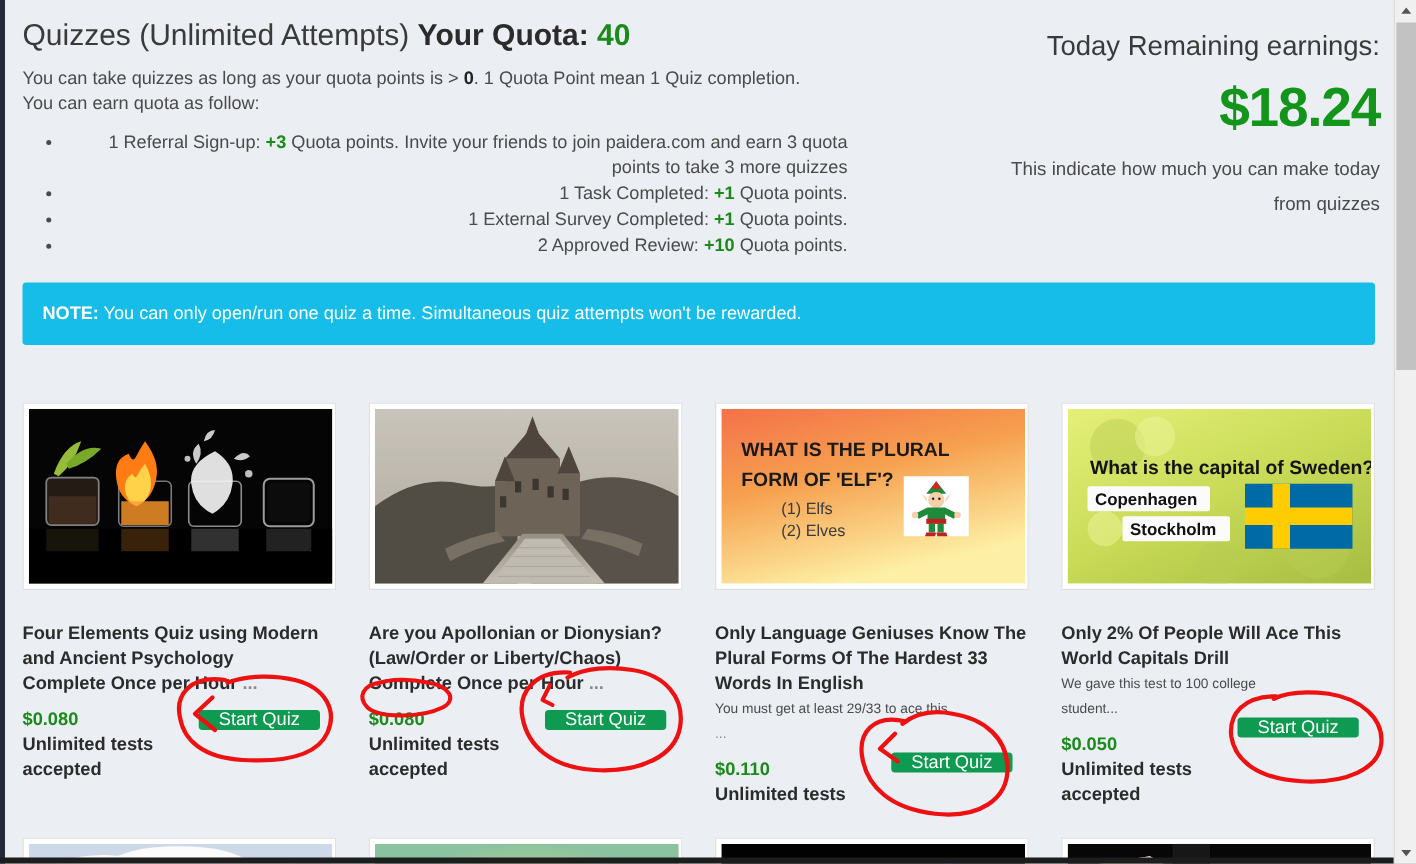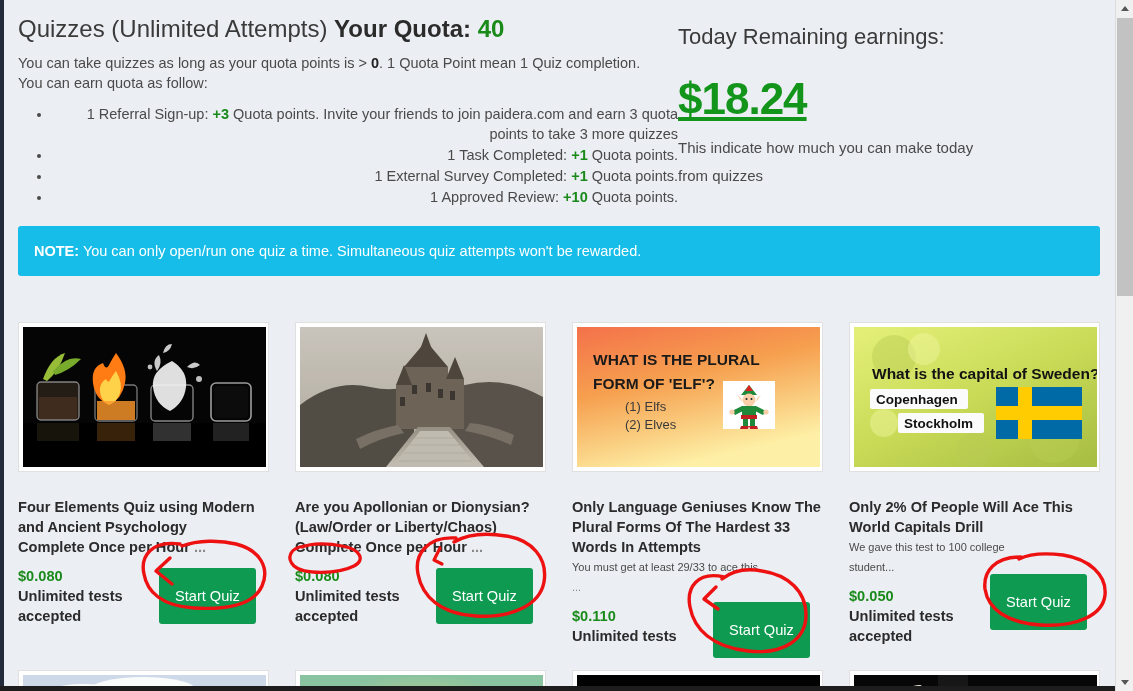--- a/index.html
+++ b/index.html
@@ -24,34 +24,34 @@
   .vscroll .arrow i { position:absolute; left:5px; top:6px; width:0; height:0; border-left:4px solid transparent; border-right:4px solid transparent; }
   .vscroll .arrow.up i { border-bottom:5px solid #555; }
   .vscroll .arrow.down i { border-top:5px solid #555; }
   .vscroll .thumb { position:absolute; left:1px; top:18px; width:16px; height:278px; background:#c2c2c2; }
 
   .page { position:absolute; left:4px; top:0; width:1110px; height:691px; overflow:hidden; }
 
   
   .hdr { position:relative; padding:14px 10px 0 14px; display:flex; }
   .hdr-left { width:660px; }
-  .hdr-right { flex:1; text-align:left; padding-top:10px; }
+  .hdr-right { flex:1; text-align:right; padding-top:10px; }
 
   h1.title { font-size:24px; font-weight:400; color:#3a3a3a; letter-spacing:0; line-height:30px; }
   h1.title .quota-lbl { font-weight:bold; color:#2b2b2b; }
   h1.title .quota-val { font-weight:bold; color:#1a8a1a; }
 
   .lead { font-size:14.5px; color:#4a4a4a; line-height:20px; margin-top:9px; }
   .lead b { color:#222; }
   ul.earn { margin:11px 0 0 34px; }
   ul.earn li { font-size:14.5px; color:#4a4a4a; line-height:20px; margin-bottom:1px; list-style:disc;text-align:right; }
   ul.earn li .g { color:#1a8a1a; font-weight:bold; }
 
   .earn-title { font-size:22px; color:#3a3a3a; font-weight:400; }
-  .earn-amount { font-size:44px; font-weight:bold; color:#13941a; line-height:58px; margin-top:20px; letter-spacing:-1px;text-decoration:underline; }
+  .earn-amount { font-size:44px; font-weight:bold; color:#13941a; line-height:58px; margin-top:8px; letter-spacing:-1px; }
   .earn-sub { font-size:15px; color:#4a4a4a; line-height:28px; margin-top:6px; }
 
   
   .note { margin:18px 14px 0 14px; background:#16bde8; color:#fff; font-size:14.5px;
           padding:17px 16px; border-radius:3px; }
   .note b { font-weight:bold; }
 
   
   .grid { display:flex; gap:0; padding:46px 0 0 0; }
   .col { width:277px; padding:0 12px 0 14px; }
@@ -59,21 +59,21 @@
   .thumb { width:243px; height:140px; overflow:hidden; position:relative; }
 
   .card-title { font-size:14.6px; font-weight:bold; color:#2b2b2b; line-height:20px; margin-top:25px; }
   .card-desc { font-size:11px; color:#4a4a4a; line-height:20px; }
   .ell { color:#8a8a8a; }
 
   .price-row { position:relative; margin-top:9px; min-height:56px; }
   .price { font-size:14.6px; font-weight:bold; color:#1a8a1a; line-height:20px; }
   .unlimited { font-size:14.6px; font-weight:bold; color:#2b2b2b; line-height:20px; }
   .start-btn { position:absolute; background:#0e9a50; color:#fff; font-size:14.6px;
-               padding:20px 16px; border:none; border-radius:3px; cursor:pointer;
+               padding:0 16px; border:none; border-radius:3px; cursor:pointer;
                font-family:"Liberation Sans", sans-serif; white-space:nowrap; }
 
   
   .annot { position:absolute; pointer-events:none; z-index:30; }
   .annot svg { display:block; overflow:visible; }
 
   
   .art { position:absolute; inset:0; }
 </style>
 </head>
@@ -95,21 +95,21 @@
 
         <div class="lead">
           <div><span>You can take quizzes as long as your quota points is &gt; </span><b>0</b><span>. 1 Quota Point mean 1 Quiz completion.</span></div>
           <div>You can earn quota as follow:</div>
         </div>
 
         <ul class="earn">
           <li><span>1 Referral Sign-up: </span><span class="g">+3</span><span> Quota points. Invite your friends to join paidera.com and earn 3 quota points to take 3 more quizzes</span></li>
           <li><span>1 Task Completed: </span><span class="g">+1</span><span> Quota points.</span></li>
           <li><span>1 External Survey Completed: </span><span class="g">+1</span><span> Quota points.</span></li>
-          <li><span>1 Approved Review: </span><span class="g">+10</span><span> Quota points.</span></li>
+          <li><span>2 Approved Review: </span><span class="g">+10</span><span> Quota points.</span></li>
         </ul>
       </div>
 
       <div class="hdr-right">
         <div class="earn-title">Today Remaining earnings:</div>
         <div class="earn-amount">$18.24</div>
         <div class="earn-sub">
           <div>This indicate how much you can make today</div>
           <div>from quizzes</div>
         </div>
@@ -271,21 +271,21 @@
                 <rect x="173" y="92" width="5" height="7" fill="#1f8a3a"></rect>
                 <path d="M164 99 h8 l-1 3 h-8 z" fill="#c02020"></path>
                 <path d="M172 99 h8 l1 3 h-8 z" fill="#c02020"></path>
               </g>
             </svg>
           </div>
         </div>
         <div class="card-title">
           <div>Only Language Geniuses Know The</div>
           <div>Plural Forms Of The Hardest 33</div>
-          <div>Words In Attempts</div>
+          <div>Words In English</div>
         </div>
         <div class="card-desc">
           <div>You must get at least 29/33 to ace this</div>
           <div class="ell">...</div>
         </div>
         <div class="price-row">
           <div class="price">$0.110</div>
           <div class="unlimited">Unlimited tests</div>
           <button class="start-btn" style="left:141px; top:-4px;">Start Quiz</button>
         </div>

